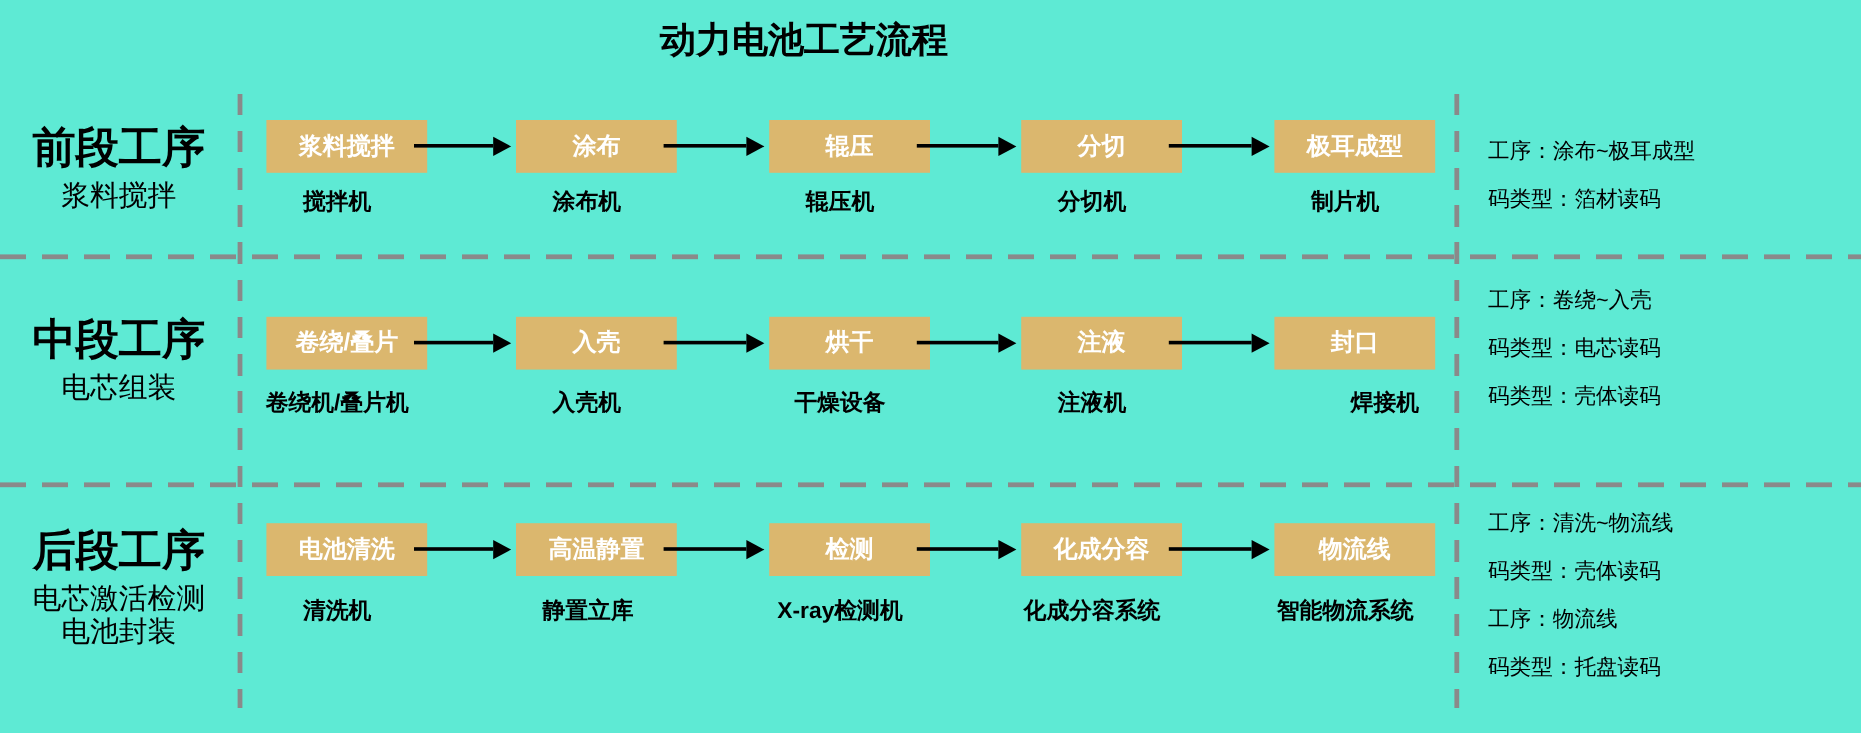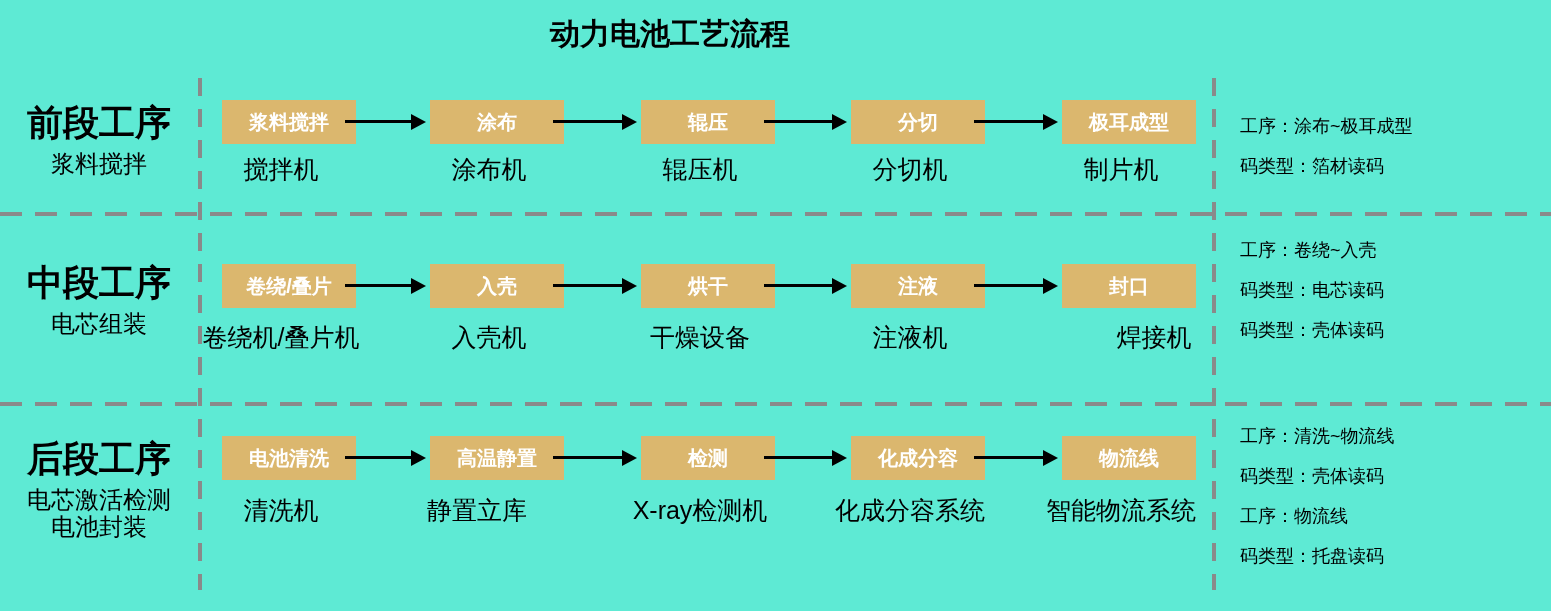--- a/index.html
+++ b/index.html
@@ -14,21 +14,21 @@
            background: repeating-linear-gradient(90deg, #8a8a8a 0 22px, transparent 22px 35px); }
   .vline { position: absolute; top: 78px; height: 512px; width: 4px;
            background: repeating-linear-gradient(180deg, #8a8a8a 0 18px, transparent 18px 31px); }
 
   .stage { position: absolute; left: 0; width: 198px; text-align: center; color: #000; }
   .stage-title { font-size: 36px; font-weight: bold; line-height: 42px; }
   .stage-sub { font-size: 24px; line-height: 27px; margin-top: 6px; }
 
   .box { position: absolute; width: 134px; height: 44px; line-height: 44px; background: #DBB76E;
          color: #ffffff; font-size: 20px; font-weight: bold; text-align: center; white-space: nowrap; }
-  .machine { position: absolute; width: 160px; text-align: center; font-size: 25px; font-weight: normal;
+  .machine { position: absolute; width: 160px; text-align: center; font-size: 19px; font-weight: bold;
              color: #000; line-height: 24px; white-space: nowrap; }
 
   .arrow { position: absolute; height: 3px; background: #000; }
   .arrow::after { content: ""; position: absolute; right: -15px; top: 50%; transform: translateY(-50%);
                   width: 0; height: 0; border-left: 15px solid #000;
                   border-top: 8px solid transparent; border-bottom: 8px solid transparent; }
 
   .reqs { position: absolute; left: 1240px; width: 305px; font-size: 18px; color: #000; }
   .req-line { line-height: 40px; white-space: nowrap; }
   .bold { font-weight: normal; }
@@ -111,21 +111,21 @@
   <div class="box" style="left:641px;top:436px">检测</div>
   <div class="box" style="left:851px;top:436px">化成分容</div>
   <div class="box" style="left:1062px;top:436px">物流线</div>
 
   <div class="arrow" style="left:345px;top:456px;width:66px"></div>
   <div class="arrow" style="left:553px;top:456px;width:69px"></div>
   <div class="arrow" style="left:764px;top:456px;width:68px"></div>
   <div class="arrow" style="left:974px;top:456px;width:69px"></div>
 
   <div class="machine" style="left:201px;top:498px">清洗机</div>
-  <div class="machine" style="left:397px;top:498px">静置立库</div>
+  <div class="machine" style="left:410px;top:498px">静置立库</div>
   <div class="machine" style="left:620px;top:498px">X-ray检测机</div>
   <div class="machine" style="left:830px;top:498px">化成分容系统</div>
   <div class="machine" style="left:1041px;top:498px">智能物流系统</div>
 
   <div class="reqs" style="top:416px">
     <div class="req-line"><span>工序：</span><span>清洗~物流线</span></div>
     <div class="req-line"><span>码类型：</span><span class="bold">壳体读码</span></div>
     <div class="req-line"><span>工序：</span><span>物流线</span></div>
     <div class="req-line"><span>码类型：</span><span class="bold">托盘读码</span></div>
   </div>

